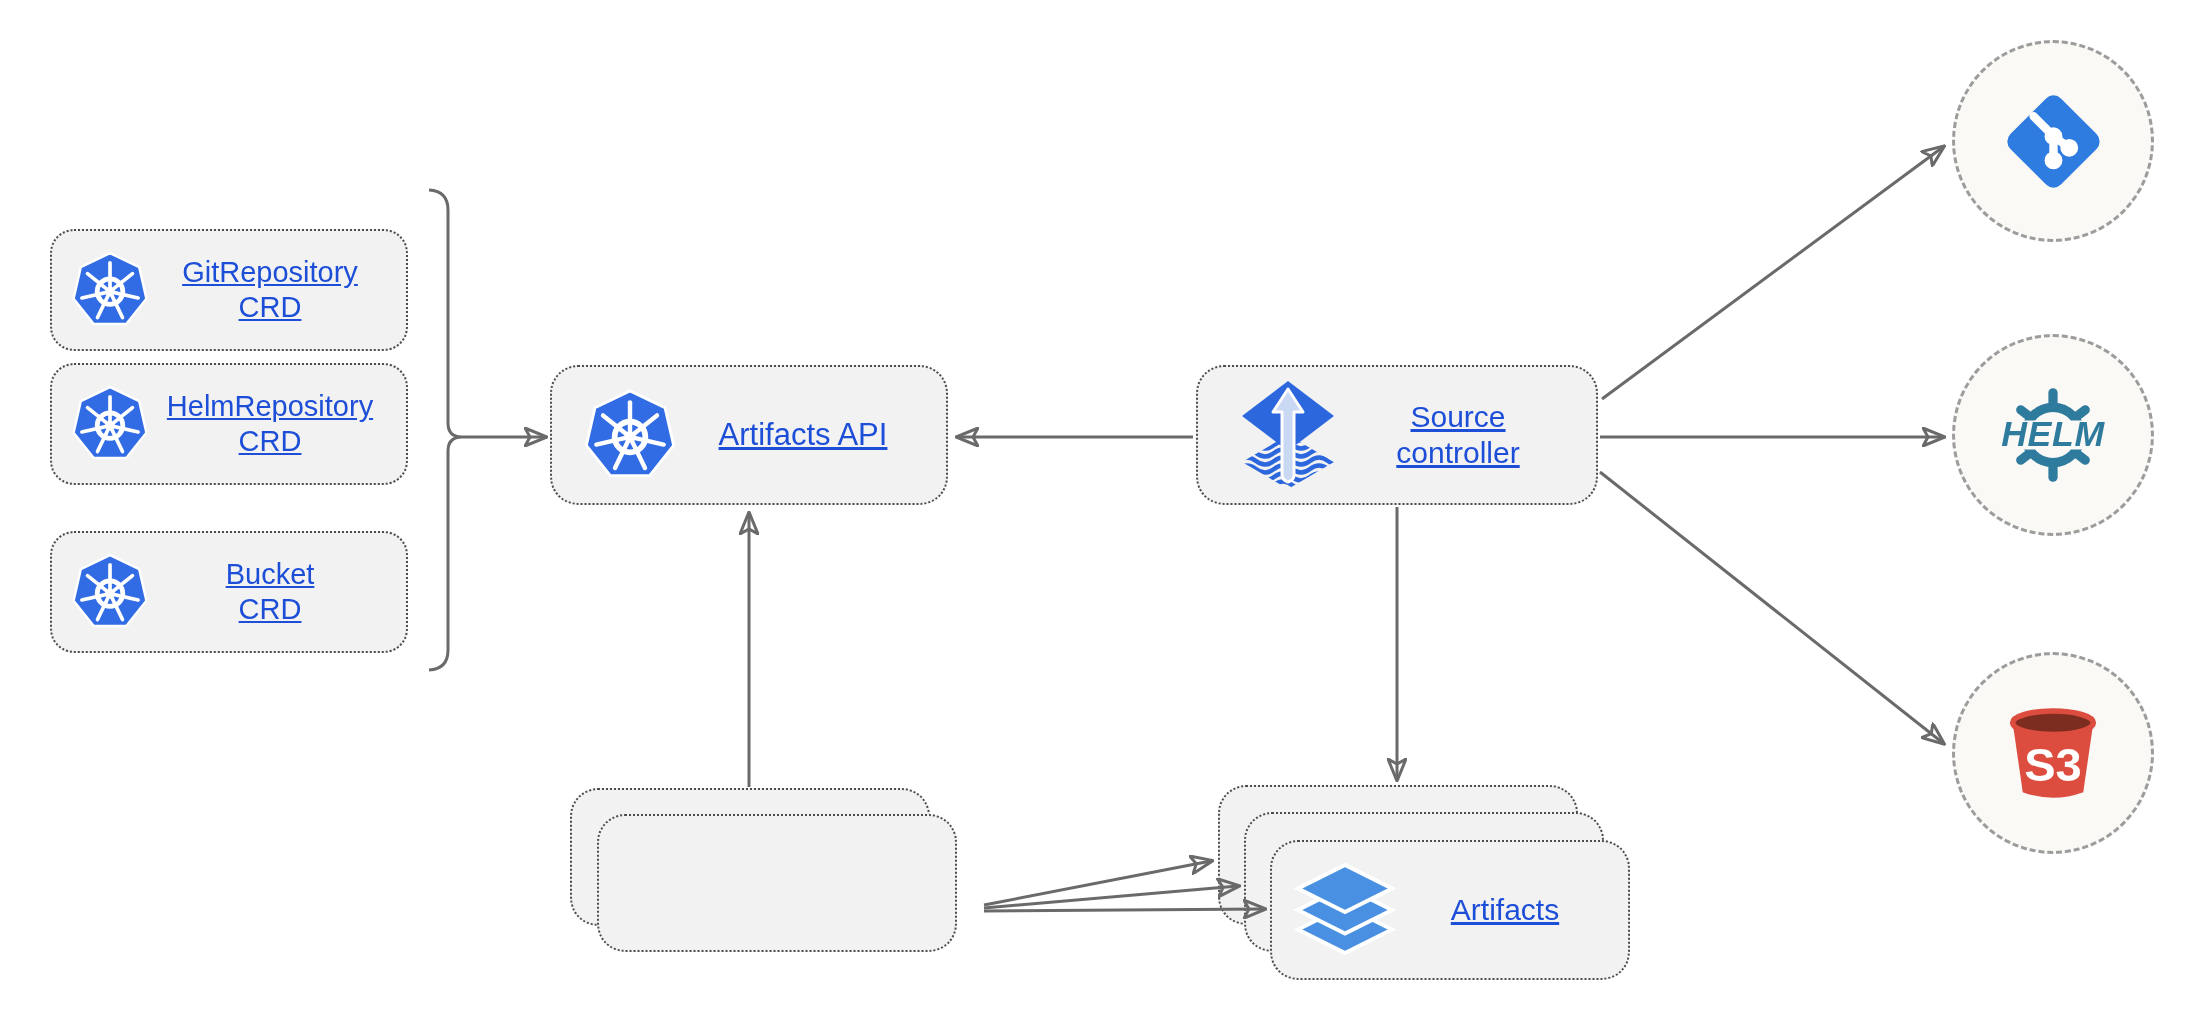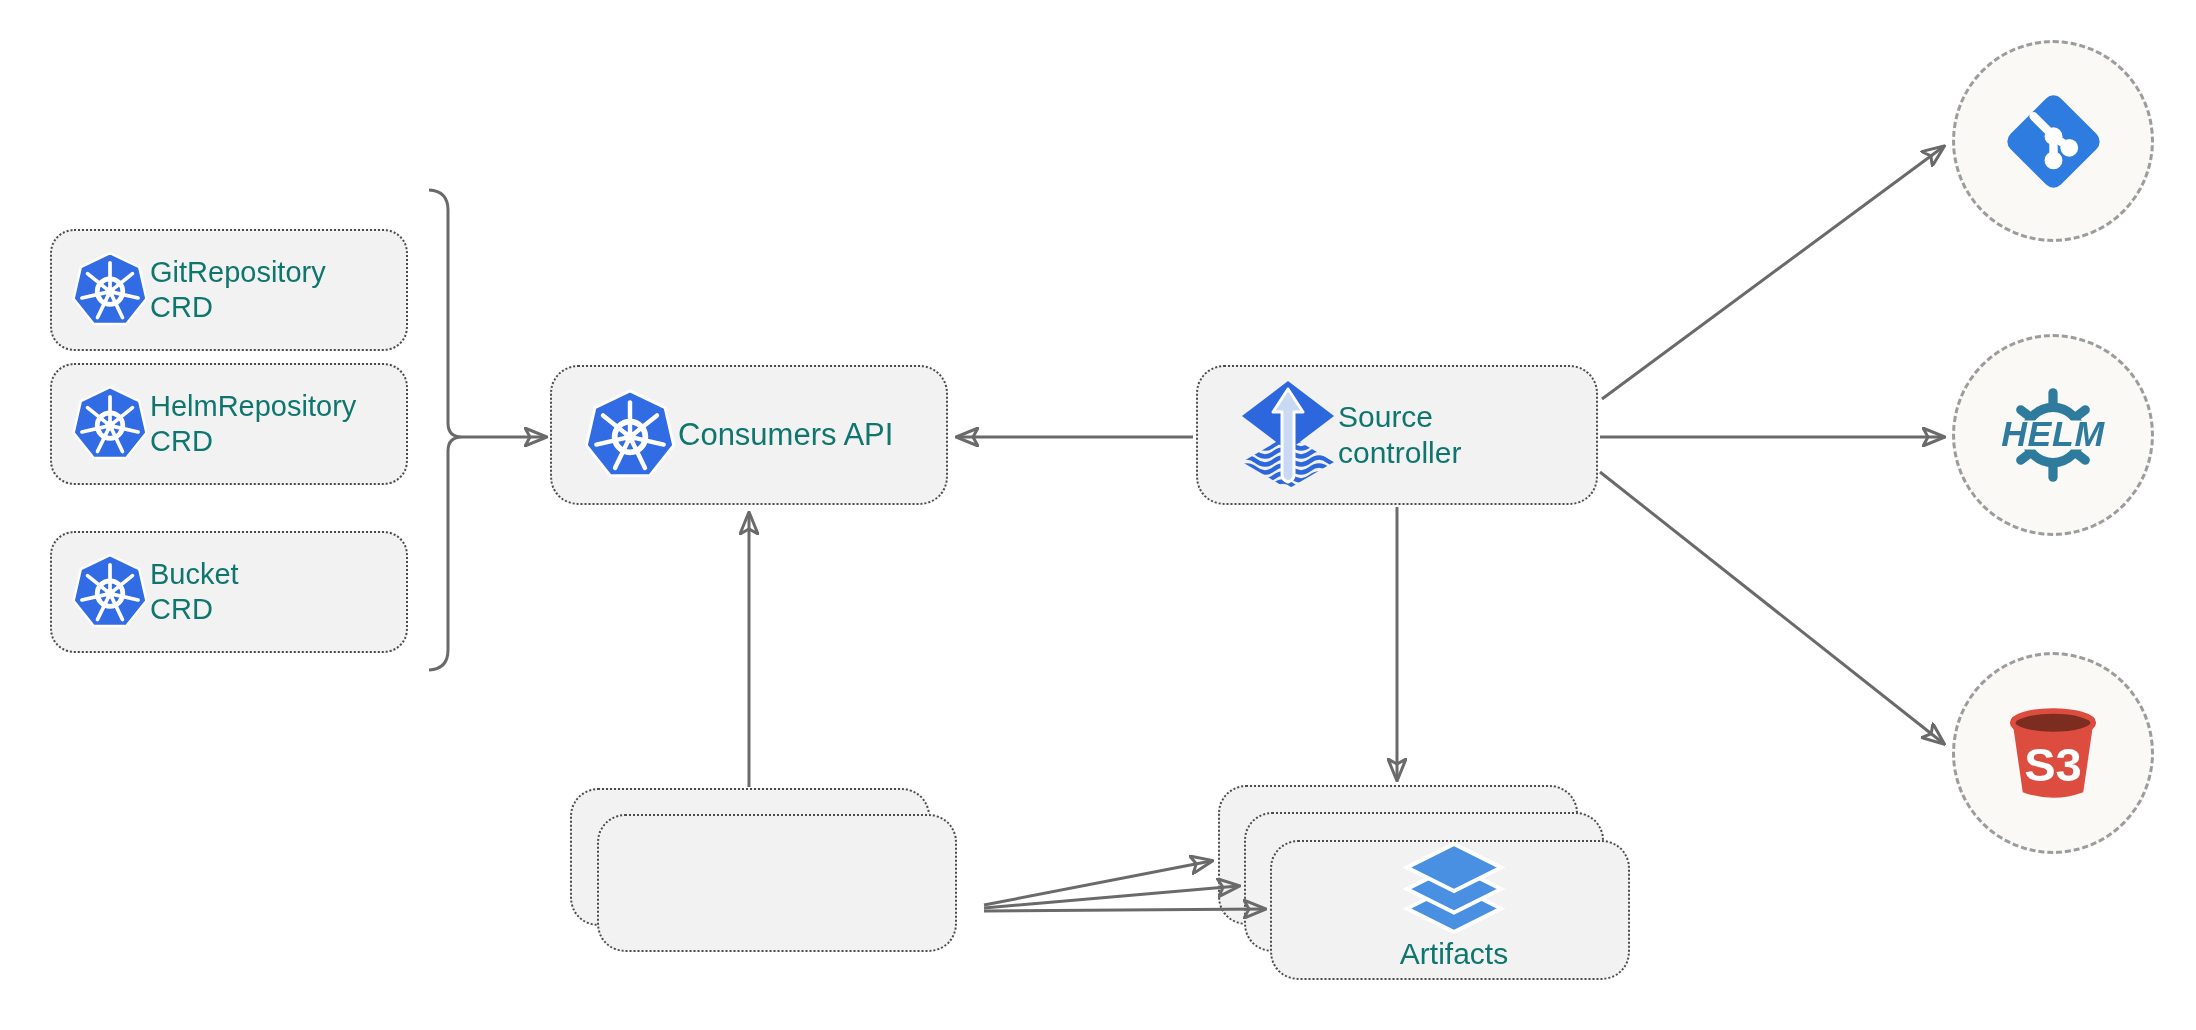--- a/index.html
+++ b/index.html
@@ -7,22 +7,22 @@
     width:2196px;height:1030px;position:relative;background:#ffffff;
     font-family:"Liberation Sans","DejaVu Sans",sans-serif;overflow:hidden;
   }
   .node-box{
     position:absolute;box-sizing:border-box;
     background:#f2f2f2;border:2.5px dotted #4b4b4b;border-radius:28px;
     display:flex;align-items:center;
   }
   .node-box .icon{flex-shrink:0;display:flex;align-items:center;justify-content:center;}
   .node-label{
-    flex:1;text-align:left;color:#0f766e;line-height:1.2;
-    font-size:30px;white-space:nowrap;
+    flex:1;text-align:center;color:#1d4ed8;line-height:1.2;
+    font-size:30px;white-space:nowrap;text-decoration:underline;
   }
   .crd-box{left:50px;width:358px;height:122px;padding:0 16px 0 18px;border-radius:24px;}
   .crd-box .node-label{font-size:29px;}
   .stack-ghost{position:absolute;box-sizing:border-box;background:#f2f2f2;
     border:2.5px dotted #4b4b4b;border-radius:28px;}
   .ext-circle{
     position:absolute;width:202px;height:202px;box-sizing:border-box;
     border:3px dashed #9c9c9c;border-radius:50%;background:#faf9f6;
     display:flex;align-items:center;justify-content:center;
   }
@@ -108,41 +108,41 @@
       <div>CRD</div>
     </div>
   </div>
 
   <div class="node-box" style="left:550px;top:365px;width:398px;height:140px;padding:0 18px 0 30px;">
     <span class="icon">
       <svg width="96" height="96">
           <use href="#sym-k8s"></use>
         </svg>
     </span>
-    <div class="node-label" style="font-size:31px">Consumers API</div>
+    <div class="node-label" style="font-size:31px">Artifacts API</div>
   </div>
 
   <div class="node-box" style="left:1196px;top:365px;width:402px;height:140px;padding:0 18px 0 40px;">
     <span class="icon">
       <svg width="100" height="112">
           <use href="#sym-flux"></use>
         </svg>
     </span>
     <div class="node-label">
       <div>Source</div>
       <div>controller</div>
     </div>
   </div>
 
   <div class="stack-ghost" style="left:570px;top:788px;width:360px;height:138px;"></div>
   <div class="stack-ghost" style="left:597px;top:814px;width:360px;height:138px;"></div>
 
   <div class="stack-ghost" style="left:1218px;top:785px;width:360px;height:140px;"></div>
   <div class="stack-ghost" style="left:1244px;top:812px;width:360px;height:140px;"></div>
-  <div class="node-box" style="left:1270px;top:840px;width:360px;height:140px;padding:0 14px 0 22px;flex-direction:column;">
+  <div class="node-box" style="left:1270px;top:840px;width:360px;height:140px;padding:0 14px 0 22px;">
     <span class="icon">
       <svg width="102" height="94" viewBox="0 0 104 96">
         <polygon points="52,44 100,68 52,92 4,68" fill="#4a90e2" stroke="#ffffff" stroke-width="4"></polygon>
         <polygon points="52,24 100,48 52,72 4,48" fill="#4a90e2" stroke="#ffffff" stroke-width="4"></polygon>
         <polygon points="52,2 100,26 52,50 4,26" fill="#4a90e2" stroke="#ffffff" stroke-width="4"></polygon>
       </svg>
     </span>
     <div class="node-label">Artifacts</div>
   </div>
 

